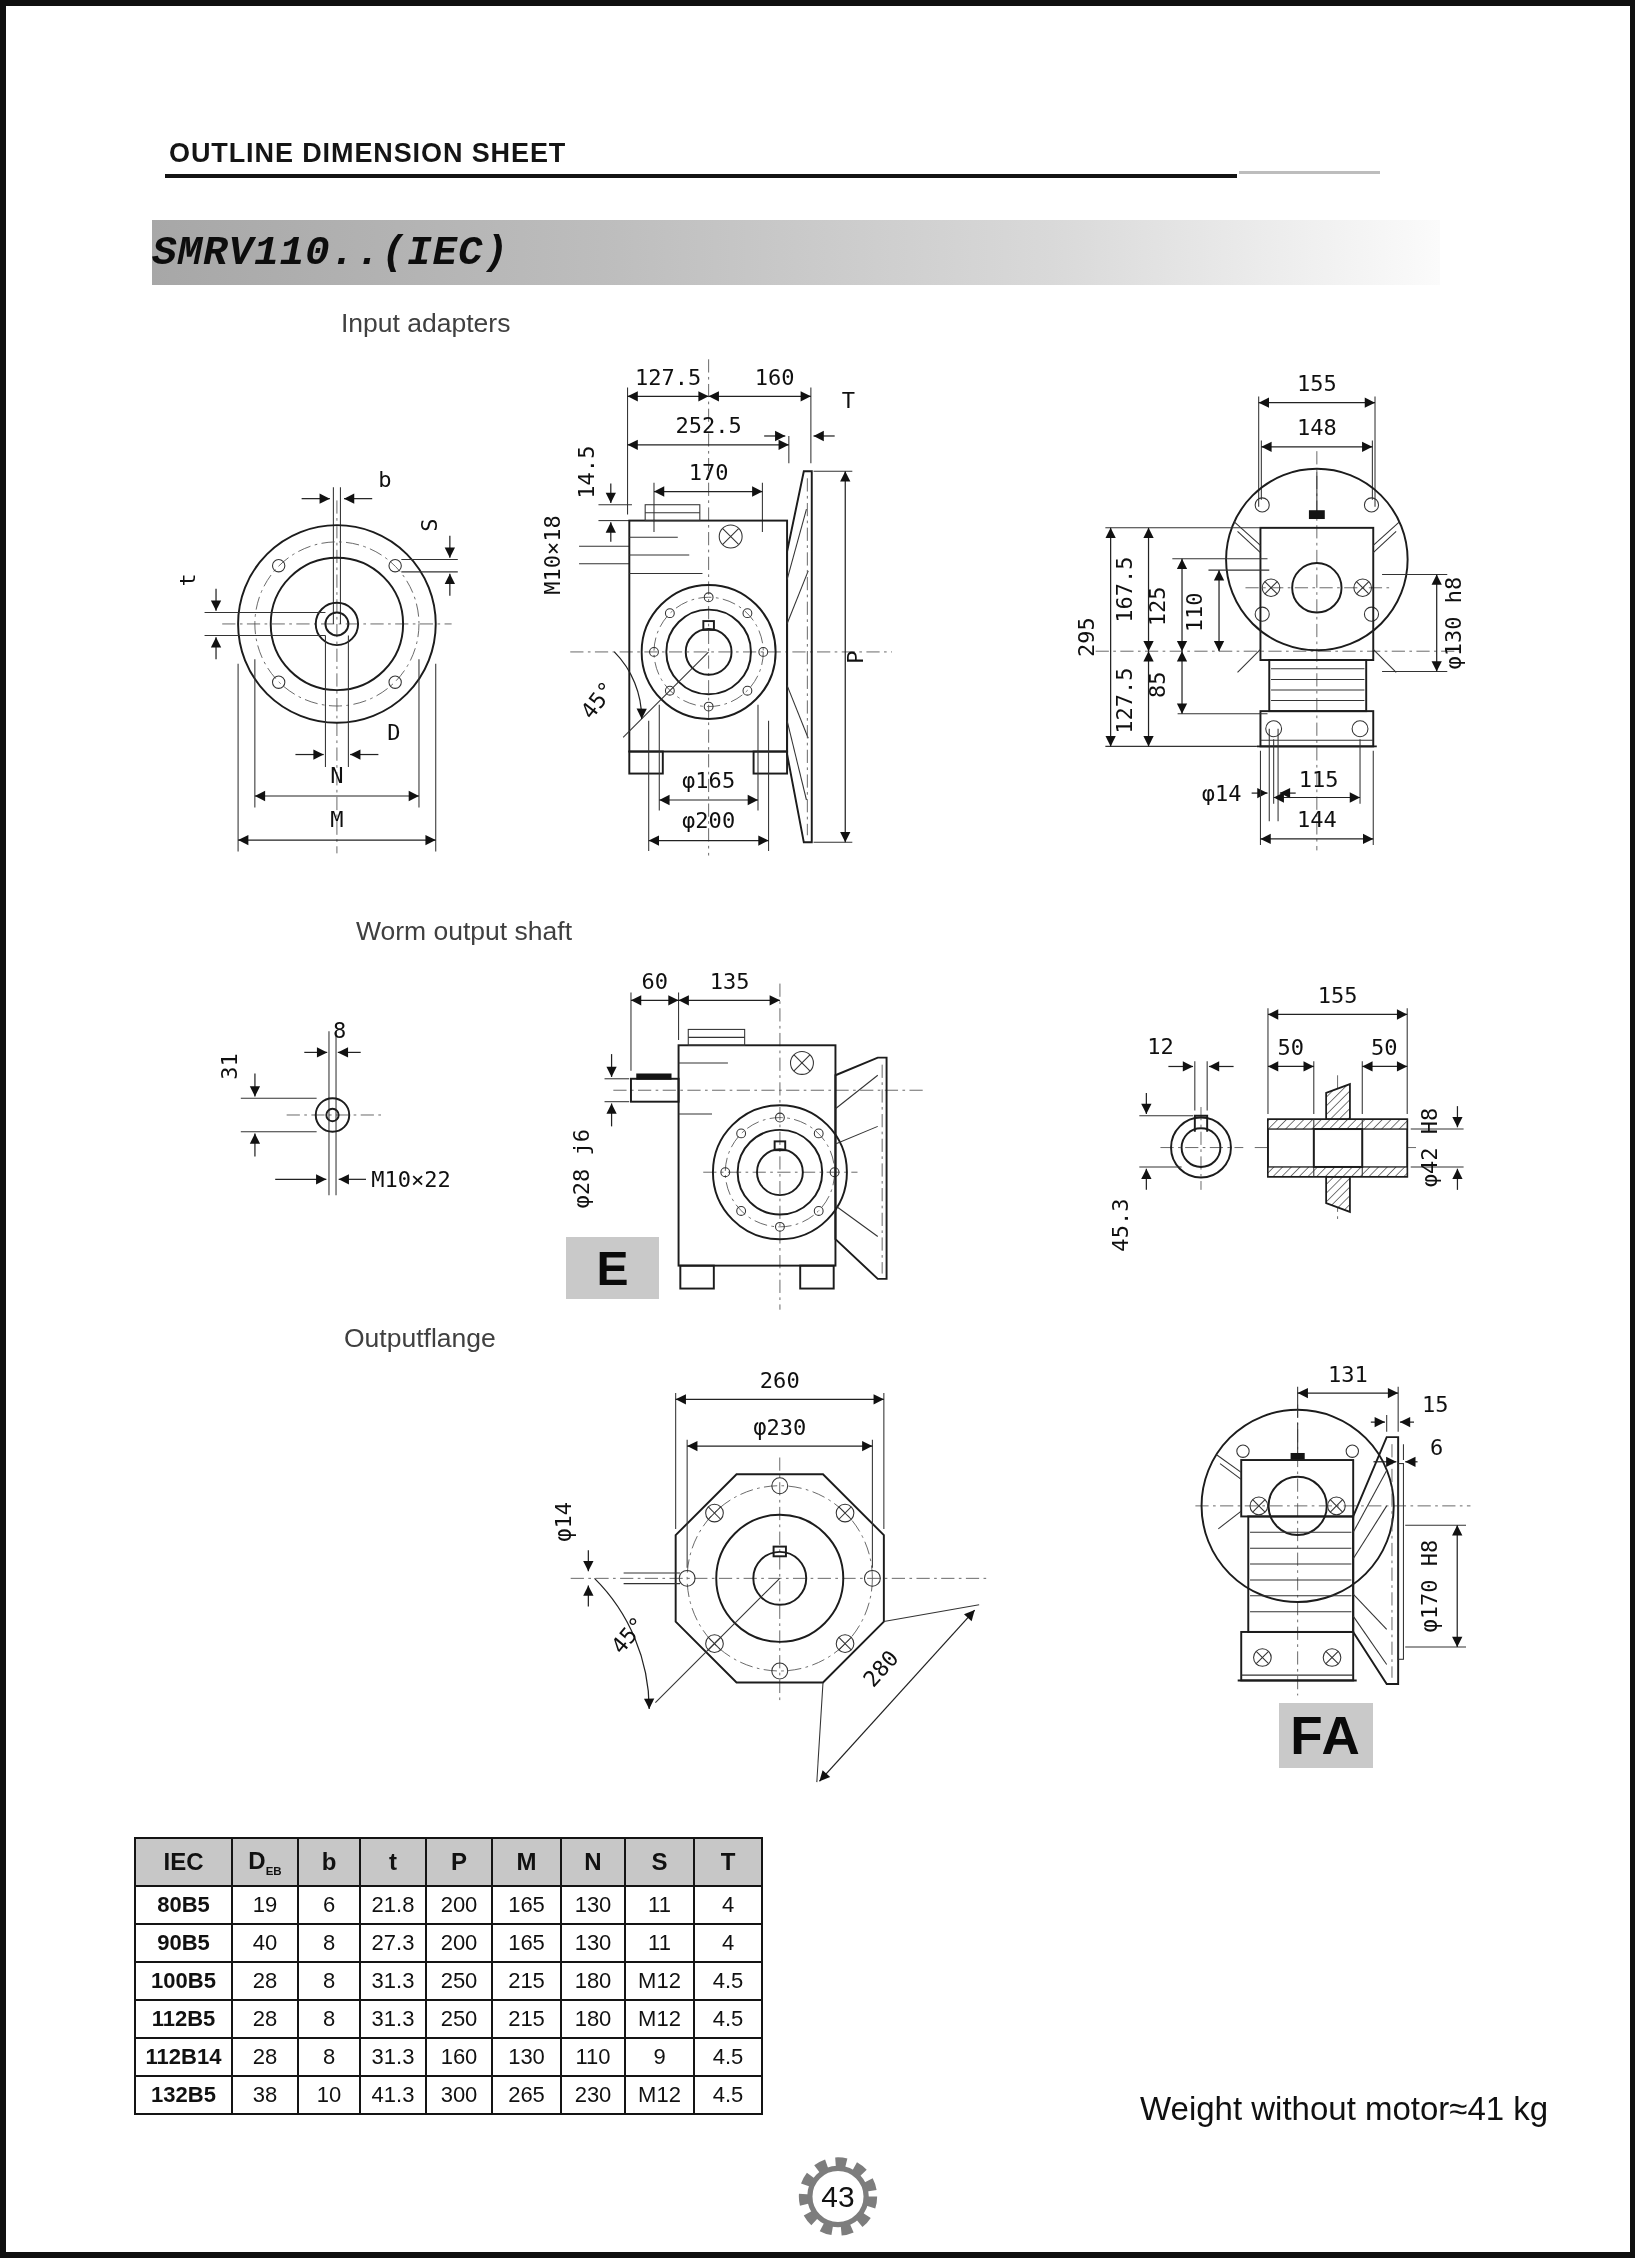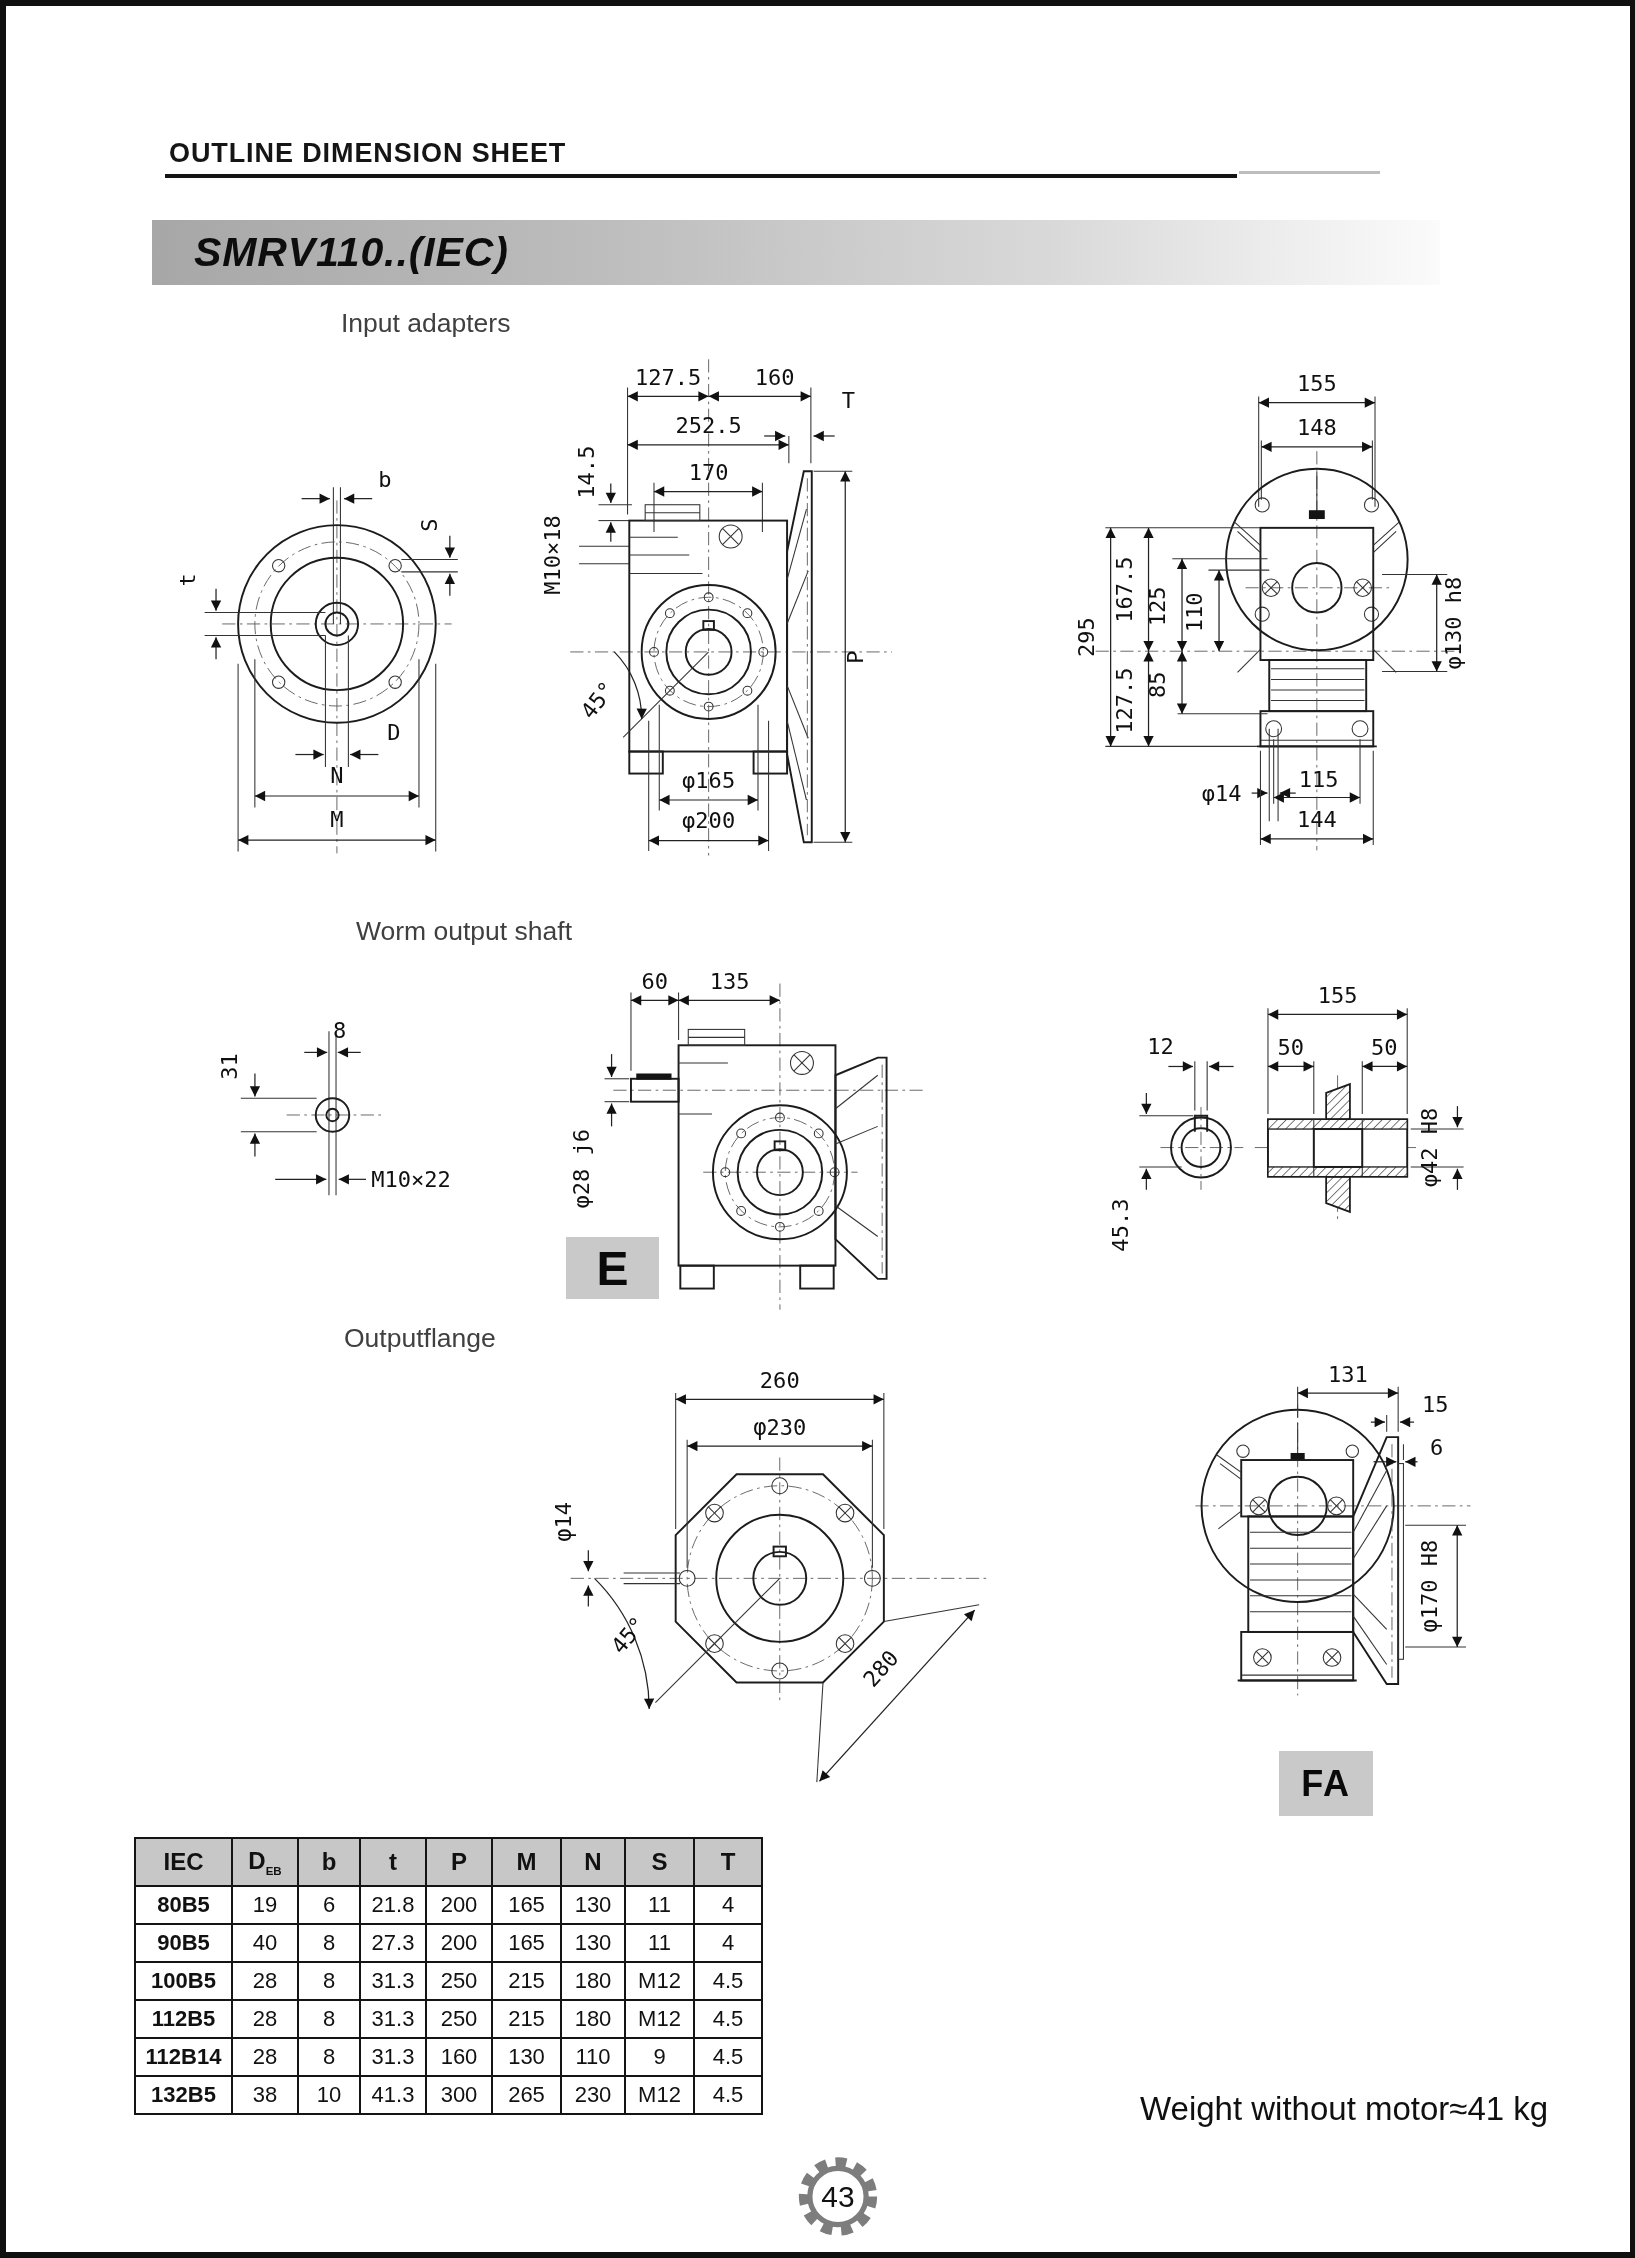--- a/index.html
+++ b/index.html
@@ -9,28 +9,28 @@
     font-family:"Liberation Sans", sans-serif;color:#111;
   }
   .abs{position:absolute;}
   .hdr-title{font-size:27px;font-weight:600;letter-spacing:0.9px;color:#151515;}
   .hdr-rule{background:#141414;}
   .hdr-rule-gray{background:#bdbdbd;}
   .model-bar{
     background:linear-gradient(90deg,#a7a7a7 0%,#bdbdbd 35%,#d9d9d9 70%,#f2f2f2 92%,#fbfbfb 100%);
     display:flex;align-items:center;
   }
-  .model-bar span{font-size:41px;font-weight:bold;font-style:italic;color:#0d0d0d;padding-left:42px;letter-spacing:0.9px;}
+  .model-bar span{font-size:41px;font-weight:bold;font-style:italic;color:#0d0d0d;letter-spacing:0.9px;font-family:Liberation Mono, monospace;}
   .sec-heading{font-size:26.5px;color:#404040;}
   .badge{
     background:#c9c9c9;display:flex;align-items:center;justify-content:center;
     font-weight:bold;color:#0a0a0a;
   }
   .badge.e{font-size:48px;}
-  .badge.fa{font-size:36px;letter-spacing:1.8px;margin-top:48px;}
+  .badge.fa{font-size:53px;letter-spacing:1.8px;}
   svg{position:absolute;overflow:visible;}
   .ol{stroke:#1c1c1c;stroke-width:2.2;fill:none;}
   .olf{stroke:#1c1c1c;stroke-width:2.2;fill:#ffffff;}
   .thin{stroke:#333;stroke-width:1.2;fill:none;}
   .cl{stroke:#555;stroke-width:1;fill:none;stroke-dasharray:15 5 3 5;}
   .dim{stroke:#222;stroke-width:1.4;fill:none;}
   .dima{marker-end:url(#arr);}
   .dimab{marker-start:url(#arr);marker-end:url(#arr);}
   text.dl{font:25px "DejaVu Sans Mono", monospace;fill:#101010;}
   

